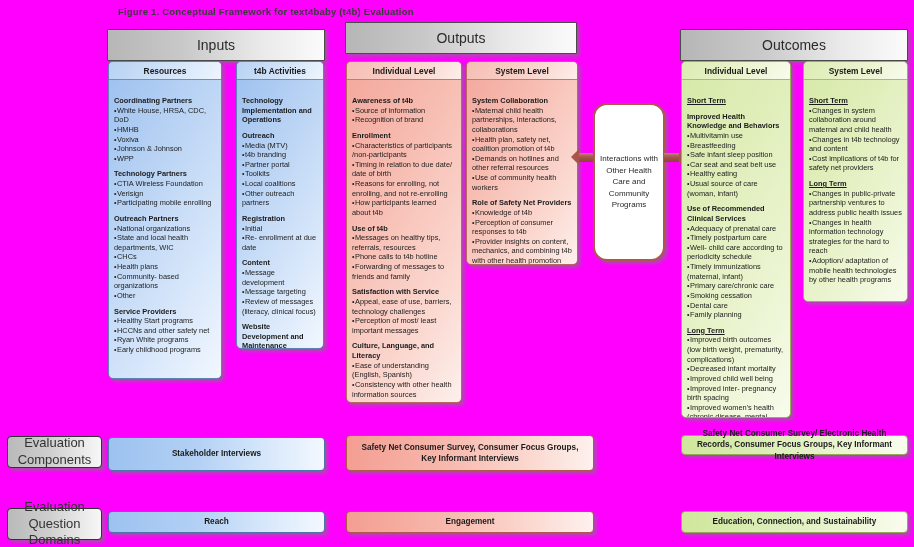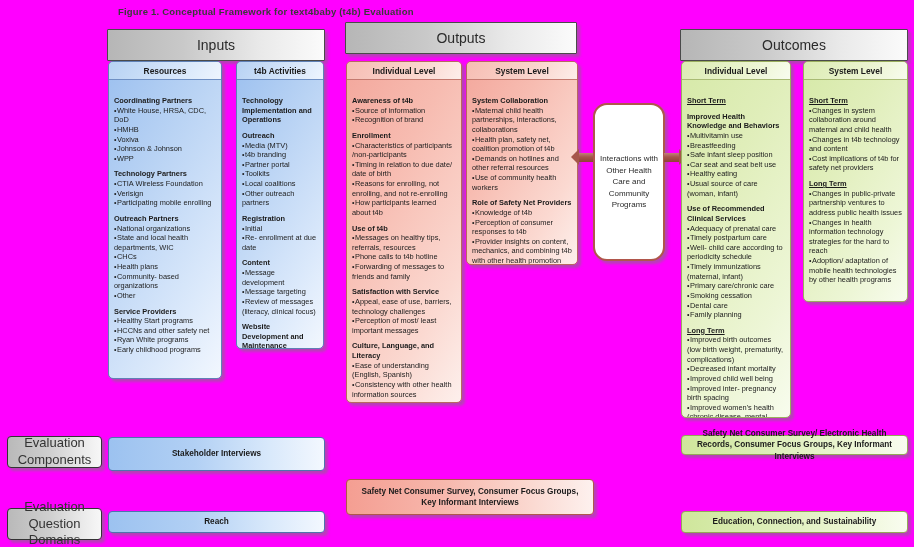--- a/index.html
+++ b/index.html
@@ -140,21 +140,21 @@
     border-radius: 4px;
     display: flex; align-items: center; justify-content: center;
     text-align: center;
     font-size: 8.2px;
     font-weight: bold;
     color: #1a1a1a;
     line-height: 1.35;
     padding: 2px 6px;
   }
   .rowbar.b { border: 1.3px solid #4d74ad; background: linear-gradient(to right,#9cc2f0 0%, #b2d0f4 40%, #d9e9fb 75%, #f3f8fe 100%); }
-  .rowbar.p { border: 1.3px solid #b0564b; background: linear-gradient(to right,#f49e92 0%, #f7b8ad 40%, #fbd9d1 75%, #fdf1ee 100%); margin-top: 44px; }
+  .rowbar.p { border: 1.3px solid #b0564b; background: linear-gradient(to right,#f49e92 0%, #f7b8ad 40%, #fbd9d1 75%, #fdf1ee 100%); }
   .rowbar.g { border: 1.3px solid #94a857; background: linear-gradient(to right,#cfe69b 0%, #ddeeba 40%, #ecf6d4 75%, #f9fcf0 100%); }
 </style>
 </head>
 <body>
 
 <div id="stage">
 
   <div class="fig-title">Figure 1. Conceptual Framework for text4baby (t4b) Evaluation</div>
 
   <div class="sec-header shadowbox" style="left:107px; top:29px; width:218px;">

